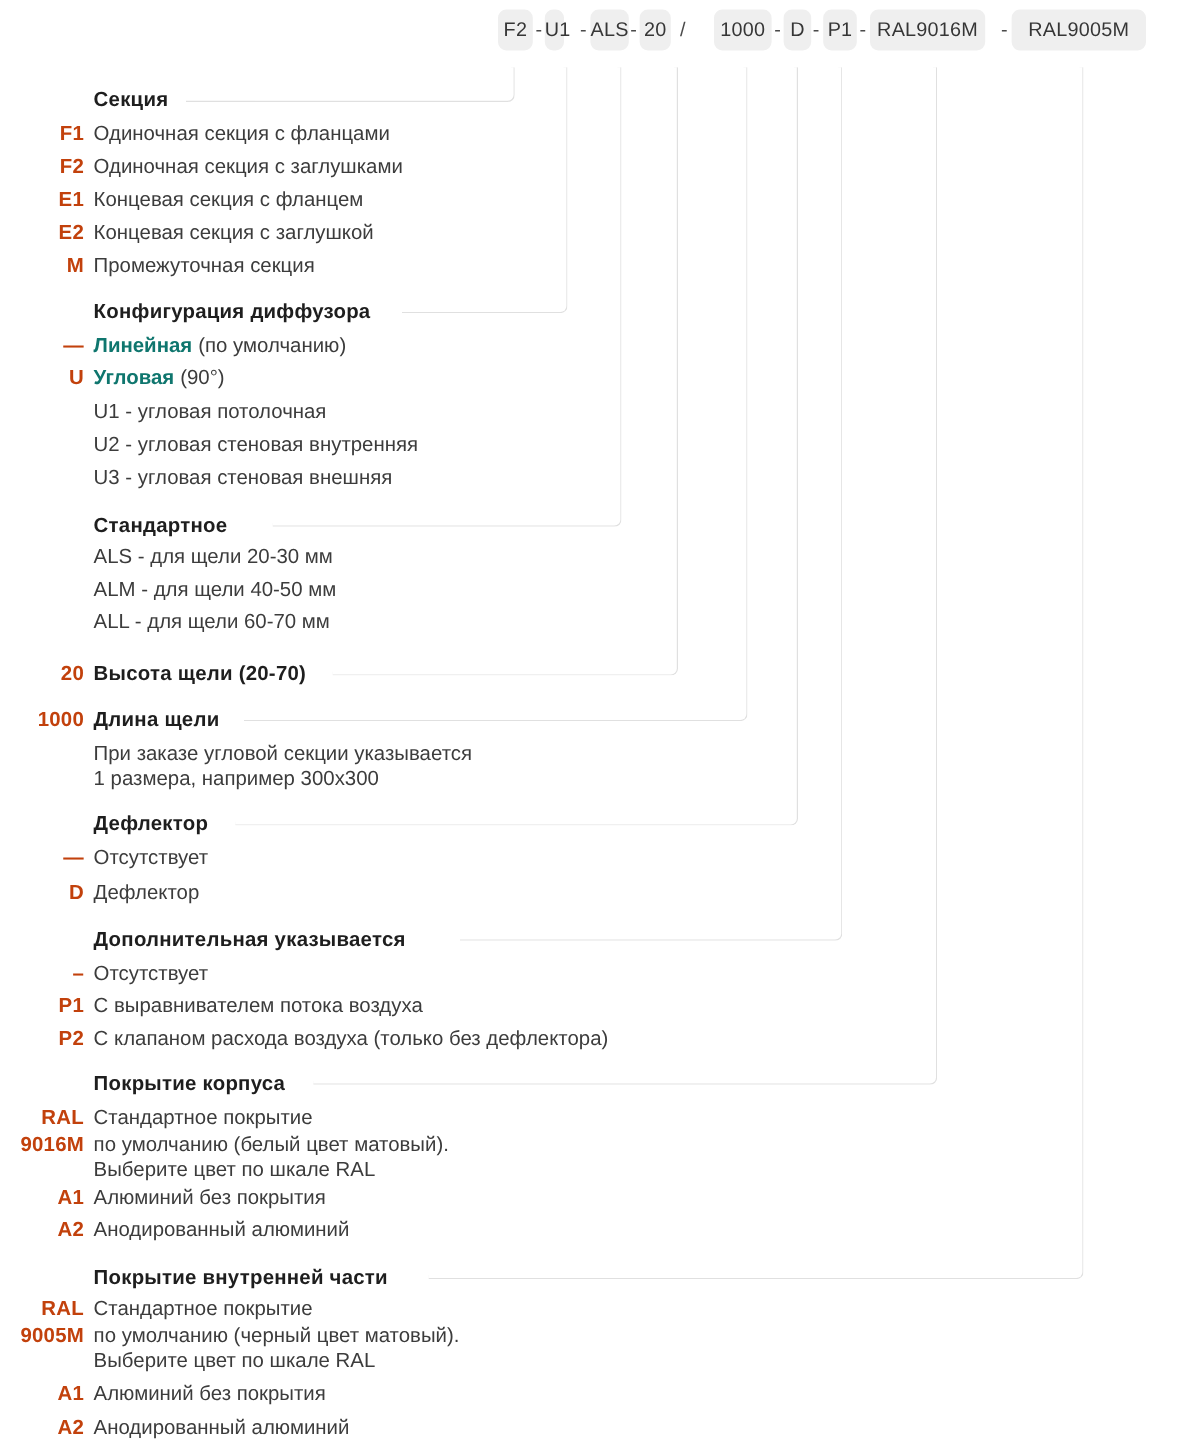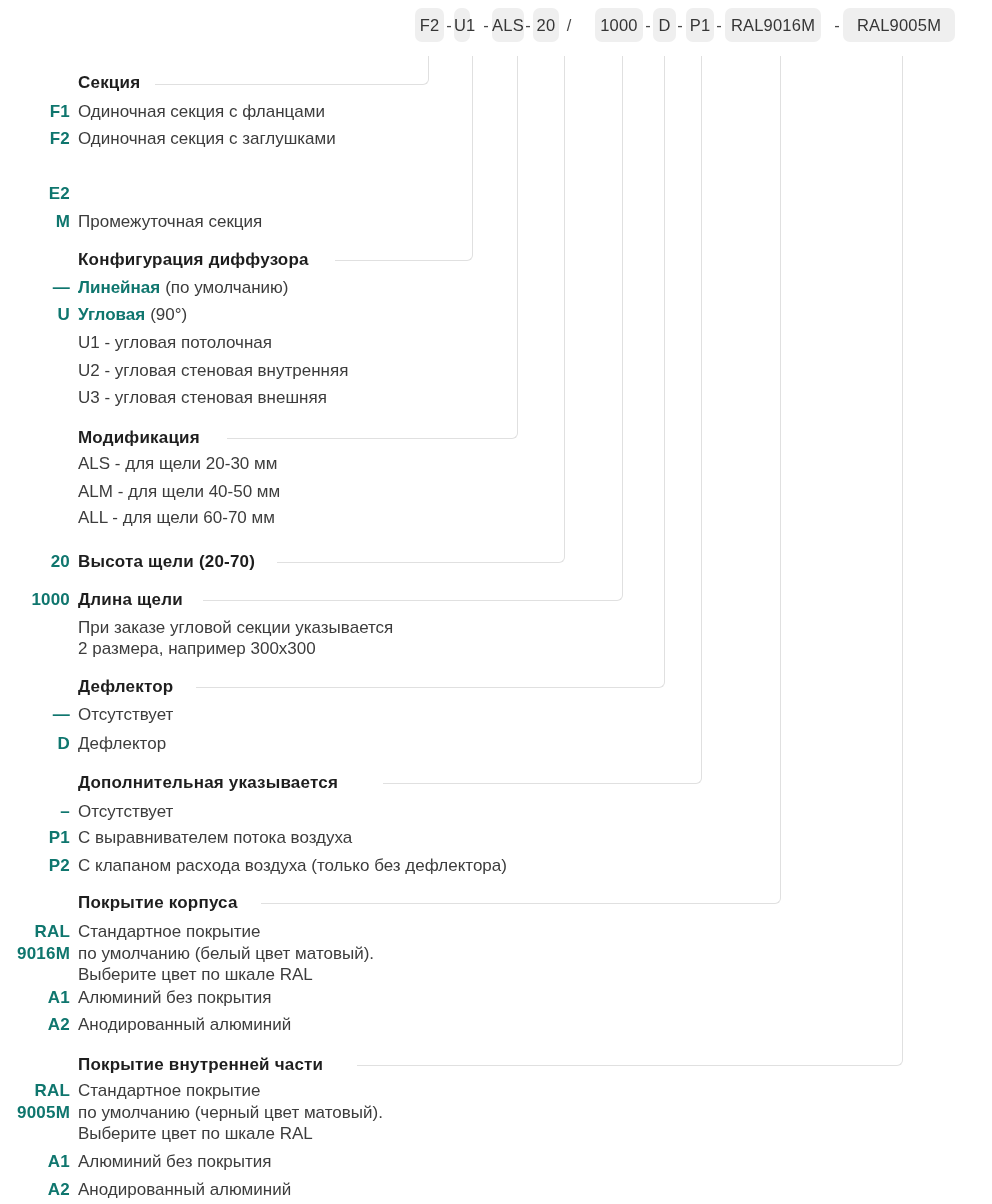--- a/index.html
+++ b/index.html
@@ -21,21 +21,21 @@
   .conn{
     position:absolute;top:56px;
     border-right:1.5px solid #e0e0e0;border-bottom:1.5px solid #e0e0e0;
     border-bottom-right-radius:6px;
   }
   
   .row{position:absolute;left:0;width:848px;height:26px;line-height:26px;}
   .row.tight{height:21px;line-height:21px;}
   .code{
     position:absolute;left:0;width:70px;text-align:right;
-    font-weight:700;color:#0f766e;letter-spacing:.2px;white-space:nowrap;
+    font-weight:700;color:#c2410c;letter-spacing:.2px;white-space:nowrap;
   }
   .desc{position:absolute;left:78px;white-space:nowrap;}
   .head .desc{font-weight:700;color:#1e1e1e;letter-spacing:.2px;}
   .bold{font-weight:700;color:#0f766e;}
   .after{margin-left:5px;text-align:right;}
 </style>
 </head>
 <body>
 
 <div class="canvas">
@@ -72,22 +72,27 @@
     <span class="desc">Секция</span>
   </div>
   <div class="row" style="top:99px">
     <span class="code">F1</span>
     <span class="desc">Одиночная секция с фланцами</span>
   </div>
   <div class="row" style="top:126px">
     <span class="code">F2</span>
     <span class="desc">Одиночная секция с заглушками</span>
   </div>
+  <div class="row" style="top:154px">
+    <span class="code">E1</span>
+    <span class="desc">Концевая секция с фланцем</span>
+  </div>
   <div class="row" style="top:181px">
     <span class="code">E2</span>
+    <span class="desc">Концевая секция с заглушкой</span>
   </div>
   <div class="row" style="top:209px">
     <span class="code">M</span>
     <span class="desc">Промежуточная секция</span>
   </div>
 
   <div class="row head" style="top:247px">
     <span class="desc">Конфигурация диффузора</span>
   </div>
   <div class="row" style="top:275px">
@@ -102,21 +107,21 @@
     <span class="desc">U1 - угловая потолочная</span>
   </div>
   <div class="row" style="top:358px">
     <span class="desc">U2 - угловая стеновая внутренняя</span>
   </div>
   <div class="row" style="top:385px">
     <span class="desc">U3 - угловая стеновая внешняя</span>
   </div>
 
   <div class="row head" style="top:425px">
-    <span class="desc">Модификация</span>
+    <span class="desc">Стандартное</span>
   </div>
   <div class="row" style="top:451px">
     <span class="desc">ALS -  для щели 20-30 мм</span>
   </div>
   <div class="row" style="top:479px">
     <span class="desc">ALM -  для щели 40-50 мм</span>
   </div>
   <div class="row" style="top:505px">
     <span class="desc">ALL -  для щели 60-70 мм</span>
   </div>
@@ -127,21 +132,21 @@
   </div>
 
   <div class="row head" style="top:587px">
     <span class="code">1000</span>
     <span class="desc">Длина щели</span>
   </div>
   <div class="row" style="top:615px">
     <span class="desc">При заказе угловой секции указывается</span>
   </div>
   <div class="row" style="top:636px">
-    <span class="desc">2 размера, например 300х300</span>
+    <span class="desc">1 размера, например 300х300</span>
   </div>
 
   <div class="row head" style="top:674px">
     <span class="desc">Дефлектор</span>
   </div>
   <div class="row" style="top:702px">
     <span class="code">—</span>
     <span class="desc">Отсутствует</span>
   </div>
   <div class="row" style="top:731px">

